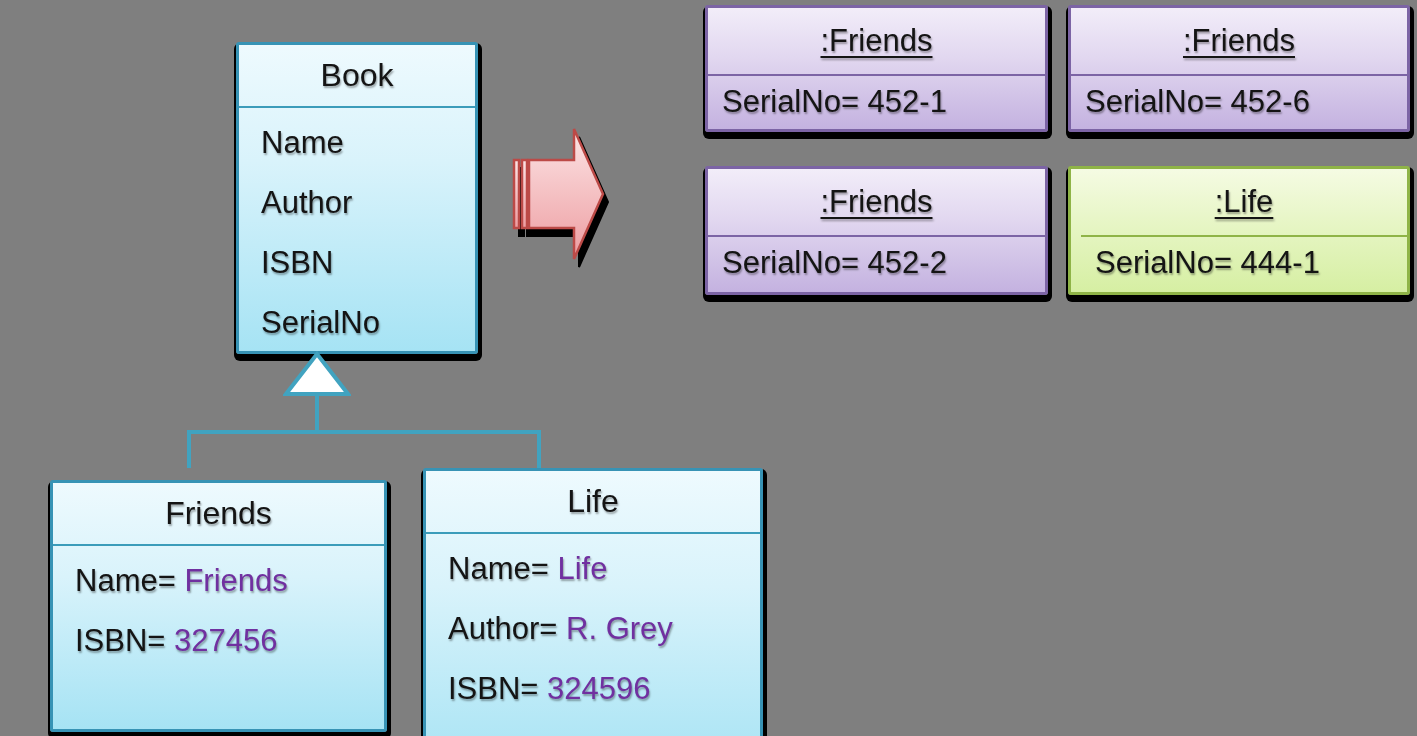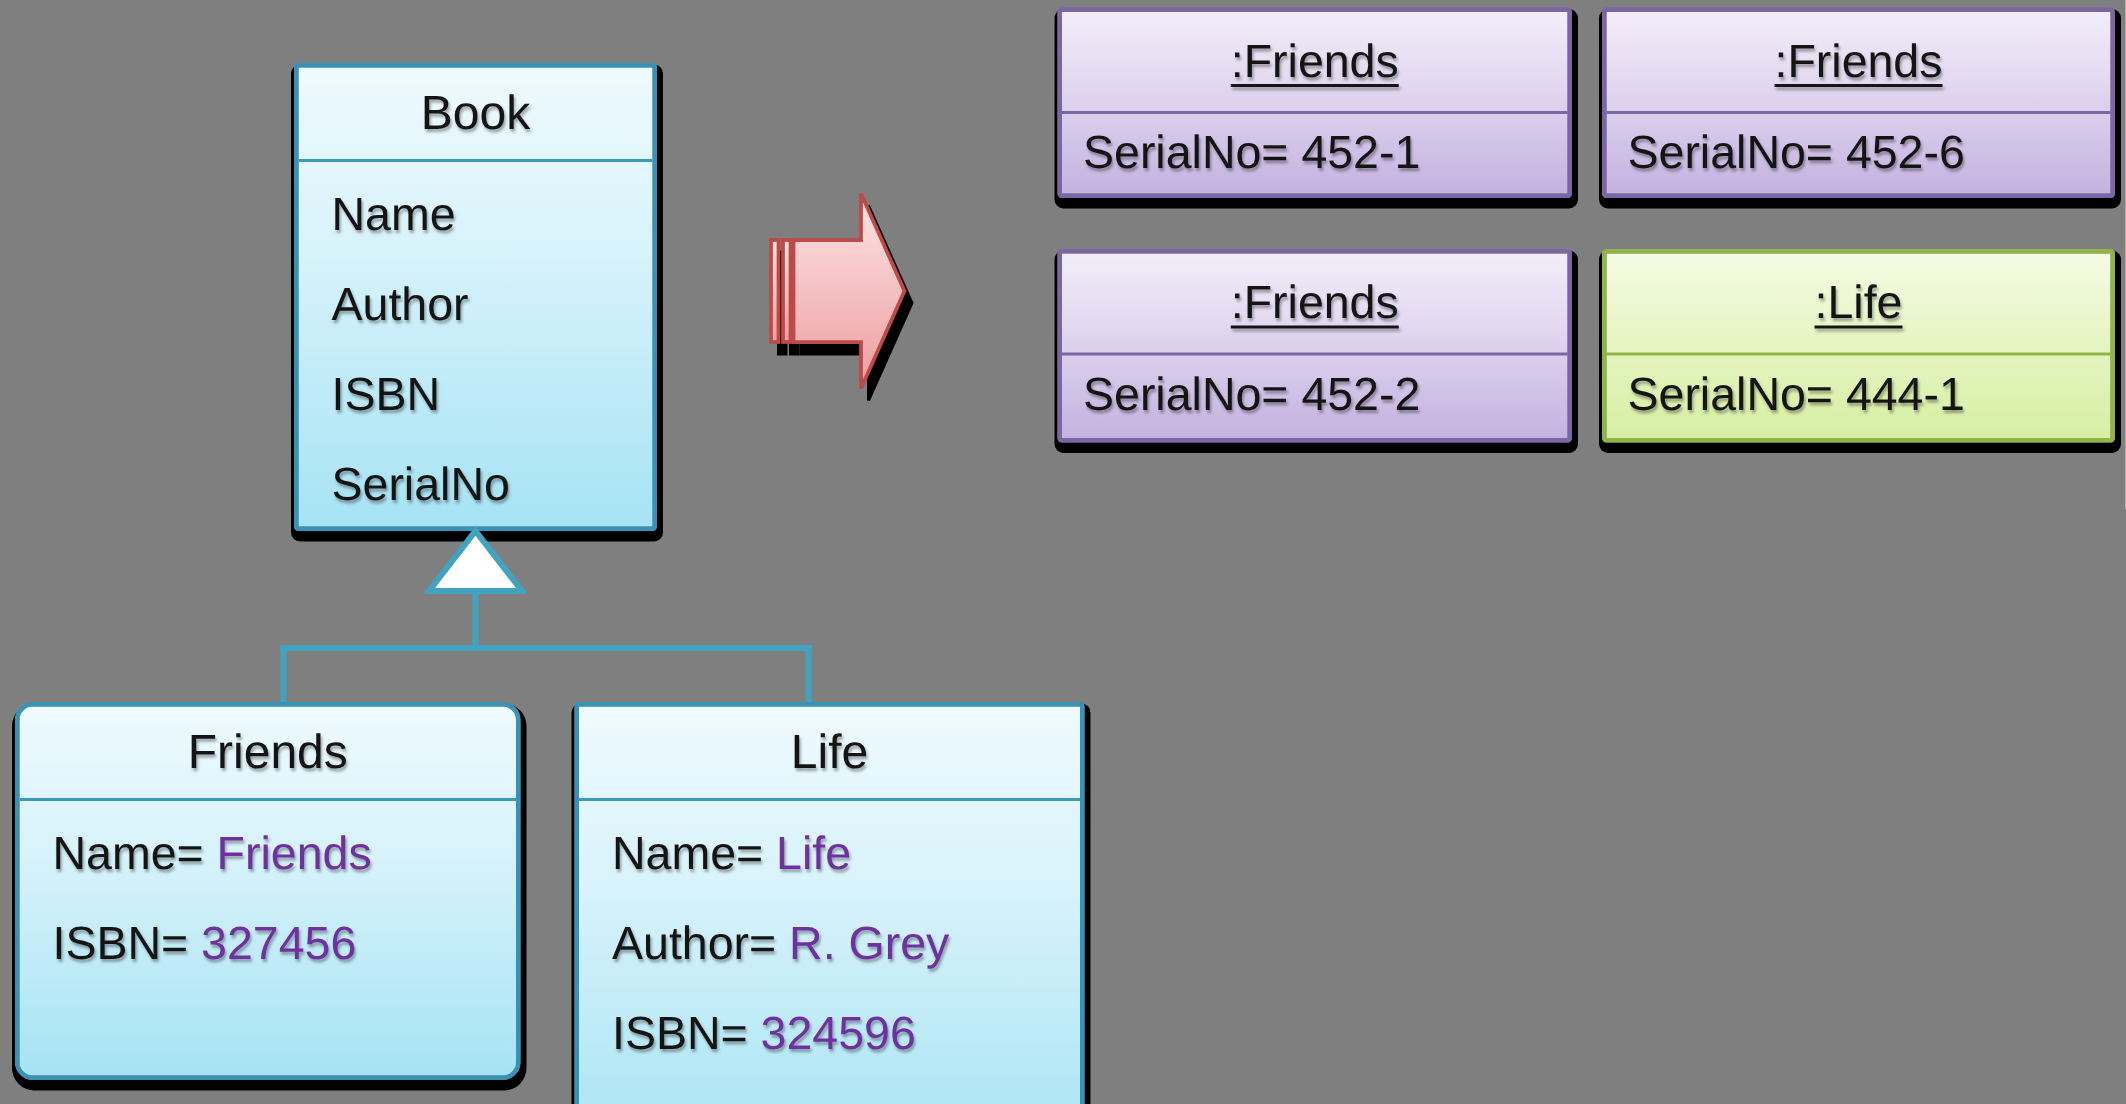--- a/index.html
+++ b/index.html
@@ -12,23 +12,23 @@
     overflow: hidden;
   }
   .box {
     position: absolute;
     border-radius: 3px;
     box-shadow: 1px 4px 0 3px #000;
     color: #141414;
     text-shadow: 1px 2px 2px rgba(0,0,0,0.35);
     box-sizing: border-box;
   }
-  .cyan  { background: linear-gradient(180deg, #eefafe 0%, #d9f3fb 38%, #a6e3f4 100%); border: 3px solid #3793b5; }
+  .cyan  { background: linear-gradient(180deg, #eefafe 0%, #d9f3fb 38%, #a6e3f4 100%); border: 3px solid #3793b5; margin-left: 40px; }
   .purple{ background: linear-gradient(180deg, #f2edf9 0%, #e2d8f0 40%, #c4b2e0 100%); border: 3px solid #7c64a5; }
-  .green { background: linear-gradient(180deg, #f5fbe3 0%, #e8f6c8 40%, #d6efa3 100%); border: 3px solid #8fb447; }
+  .green { background: linear-gradient(180deg, #f5fbe3 0%, #e8f6c8 40%, #d6efa3 100%); border: 3px solid #8fb447; padding-left: 10px; }
 
   .cyan  .title { border-bottom: 2px solid #3b9cba; }
   .purple .title { border-bottom: 2px solid #7c64a5; }
   .green .title { border-bottom: 2px solid #8fb447; }
 
   .title {
     text-align: center;
     font-size: 32px;
     height: 61px;
     line-height: 61px;
@@ -38,21 +38,21 @@
   .attr-line {
     font-size: 31px;
     height: 60px;
     line-height: 60px;
     white-space: pre-wrap;
   }
   .attr-line .value { color: #7030a0; white-space: pre-wrap; }
 
   
   #book-box    { left: 196px; top: 42px;  width: 242px; height: 312px; }
-  #friends-box { left: 10px;  top: 468px; width: 337px; height: 252px; border-radius: 12px; }
+  #friends-box { left: 10px;  top: 480px; width: 337px; height: 252px; }
   #life-box    { left: 383px; top: 468px; width: 340px; height: 309px; }
 
   
   .inst { width: 343px; height: 127px; }
   .inst .title {
     height: 66px; line-height: 66px; font-size: 31px;
     text-decoration: underline;
     text-decoration-thickness: 2px;
     text-underline-offset: 5px;
   }

